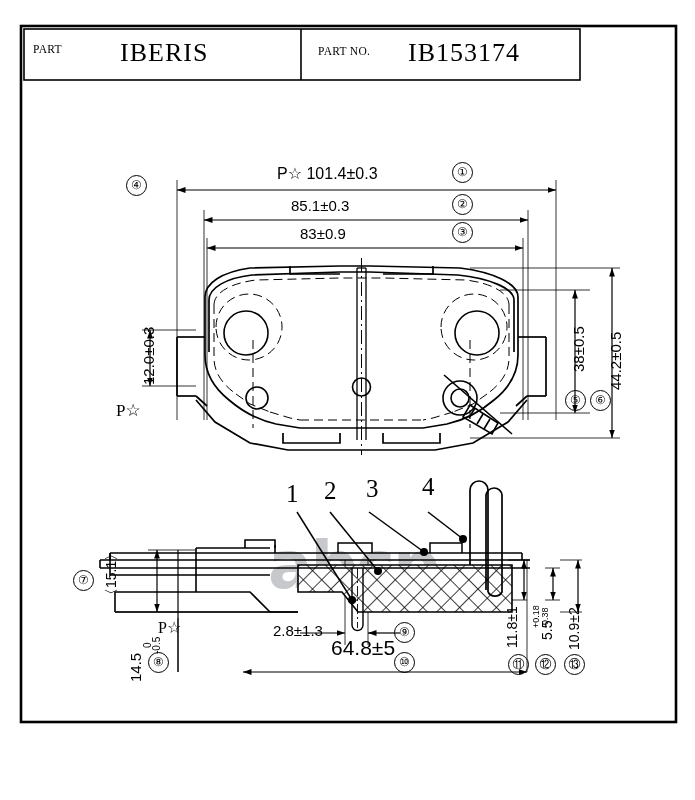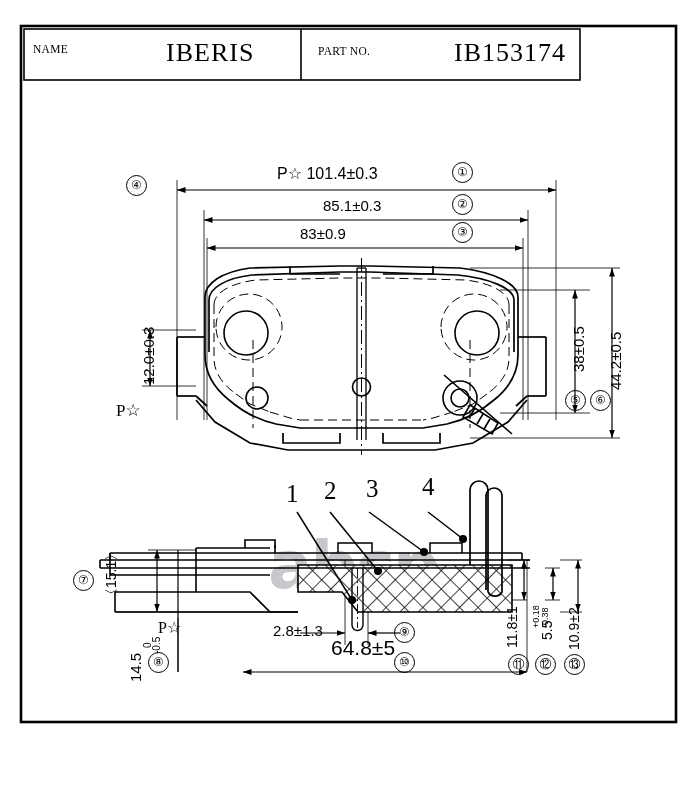--- a/index.html
+++ b/index.html
@@ -67,21 +67,20 @@
   }
   .hdr-label {
     font-family: "Liberation Serif", serif;
     font-size: 11.5px;
     letter-spacing: 0.3px;
   }
   .hdr-value {
     font-family: "Liberation Serif", serif;
     font-size: 26px;
     letter-spacing: 1px;
-    margin-left: 46px;
   }
 </style>
 </head>
 <body>
 
 <div id="page">
 
   <div id="watermark">abcp</div>
 
   <svg id="drawing-svg" width="695" height="800" viewBox="0 0 695 800">
@@ -323,29 +322,29 @@
     </g>
     <g fill="#000">
       <circle cx="352" cy="600" r="4"></circle>
       <circle cx="378" cy="571" r="4"></circle>
       <circle cx="424" cy="552" r="4"></circle>
       <circle cx="463" cy="539" r="4"></circle>
     </g>
 
   </svg>
 
-  <div class="txt hdr-label" style="left:33px; top:44px;">NAME</div>
+  <div class="txt hdr-label" style="left:33px; top:44px;">PART</div>
   <div class="txt hdr-value" style="left:120px; top:40px;">IBERIS</div>
   <div class="txt hdr-label" style="left:318px; top:46px;">PART NO.</div>
   <div class="txt hdr-value" style="left:408px; top:40px;text-align:right;">IB153174</div>
 
   <div class="txt" style="left:277px; top:166px; font-size:16px;">P☆  101.4±0.3</div>
   <div class="circnum" style="left:452px; top:162px;">①</div>
 
-  <div class="txt" style="left:291px; top:198px; font-size:15px;margin-left:32px;">85.1±0.3</div>
+  <div class="txt" style="left:291px; top:198px; font-size:15px;">85.1±0.3</div>
   <div class="circnum" style="left:452px; top:194px;">②</div>
 
   <div class="txt" style="left:300px; top:226px; font-size:15px;">83±0.9</div>
   <div class="circnum" style="left:452px; top:222px;">③</div>
 
   <div class="circnum" style="left:126px; top:175px;">④</div>
 
   <div class="txt vert" style="left:571px; top:372px; font-size:15px;">38±0.5</div>
   <div class="circnum" style="left:565px; top:390px;">⑤</div>
 

